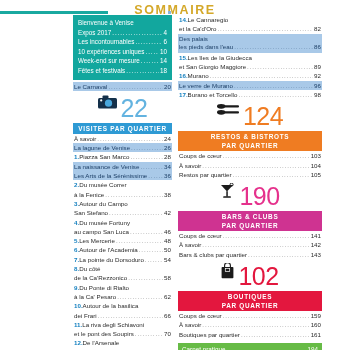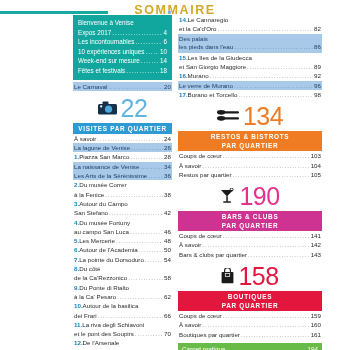--- a/index.html
+++ b/index.html
@@ -111,21 +111,20 @@
     font-size:6.2px;
     line-height:8.6px;
     padding:1px 1px 1px 1px;
   }
   .hlblock .l1{display:block;}
   .hlblock .l2{display:flex;align-items:baseline;white-space:nowrap;}
   .hlblock .l2 .dots{flex:1 1 auto;overflow:hidden;letter-spacing:0.85px;margin:0 1px;color:#4b6d92;}
   
   .bignum-wrap{
     display:flex;
-    align-items:center;
     justify-content:center;
     gap:4px;
     margin:4px 0 2px 0;
   }
   .bignum{
     font-size:25px;
     font-weight:normal;
     line-height:26px;
     letter-spacing:-0.5px;
   }
@@ -421,21 +420,21 @@
 
       <div class="bignum-wrap">
         <span class="icn">
           <svg width="22" height="14" viewBox="0 0 22 14">
             <rect x="7" y="2.2" width="15" height="2.2" rx="1" fill="#1b1b1b"></rect>
             <rect x="7" y="8.2" width="15" height="2.2" rx="1" fill="#1b1b1b"></rect>
             <ellipse cx="4.2" cy="3.3" rx="4.2" ry="2.4" fill="#1b1b1b"></ellipse>
             <ellipse cx="4.2" cy="9.3" rx="4.2" ry="2.4" fill="#1b1b1b"></ellipse>
           </svg>
         </span>
-        <span class="bignum orange">134</span>
+        <span class="bignum orange">124</span>
       </div>
       <div class="ribbon orange">
         <span>RESTOS &amp; BISTROTS</span><br>
         <span>PAR QUARTIER</span>
       </div>
       <div id="restos-entries">
           <div class="entry">
             <span class="lbl">Coups de cœur</span>
             <span class="dots">..........................................</span>
             <span class="pg">103</span>
@@ -486,21 +485,21 @@
         </div>
 
       <div class="bignum-wrap">
         <span class="icn">
           <svg width="13" height="16" viewBox="0 0 13 16">
             <path d="M3.6 4 V2.6 a2.9 2.9 0 0 1 5.8 0 V4" fill="none" stroke="#1b1b1b" stroke-width="1.1"></path>
             <rect x="0.6" y="4" width="11.8" height="11.2" rx="0.8" fill="#1b1b1b"></rect>
             <rect x="4.3" y="5.6" width="4.4" height="3" fill="none" stroke="#ffffff" stroke-width="0.7"></rect>
           </svg>
         </span>
-        <span class="bignum red">158</span>
+        <span class="bignum red">102</span>
       </div>
       <div class="ribbon red">
         <span>BOUTIQUES</span><br>
         <span>PAR QUARTIER</span>
       </div>
       <div id="boutiques-entries">
           <div class="entry">
             <span class="lbl">Coups de cœur</span>
             <span class="dots">..........................................</span>
             <span class="pg">159</span>

